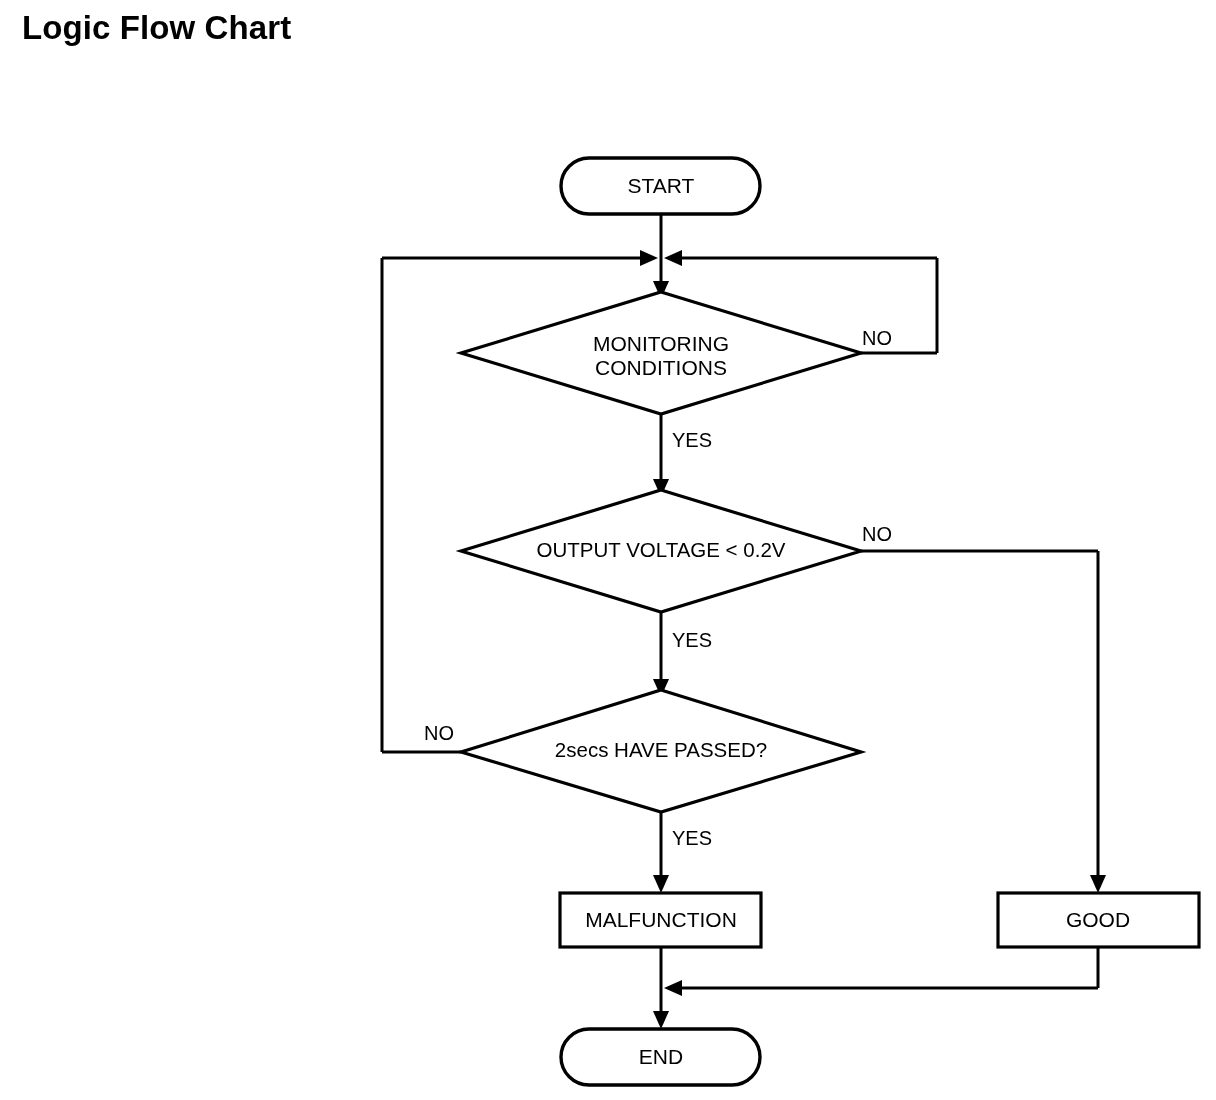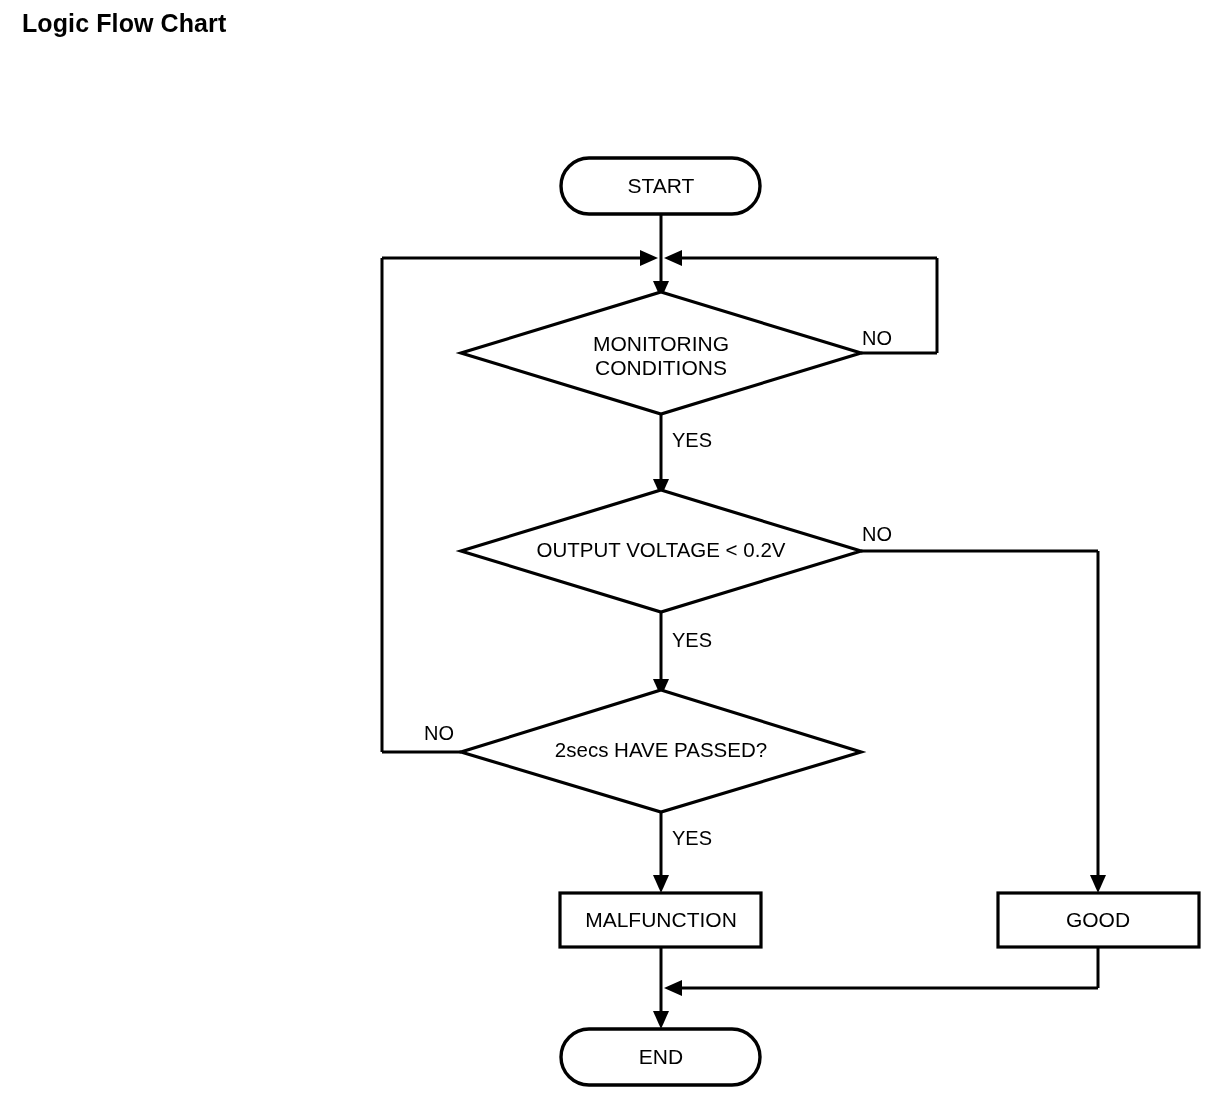--- a/index.html
+++ b/index.html
@@ -19,21 +19,21 @@
     position: relative;
     width: 1216px;
     height: 1100px;
     background: #ffffff;
   }
   #chart-title {
     position: absolute;
     left: 22px;
     top: 9px;
     font-family: "Liberation Sans", sans-serif;
-    font-size: 25px;
+    font-size: 33px;
     font-weight: bold;
     letter-spacing: 0.1px;
     color: #000000;
     white-space: nowrap;
   }
   #flow-svg {
     position: absolute;
     left: 0;
     top: 0;
     width: 1216px;

